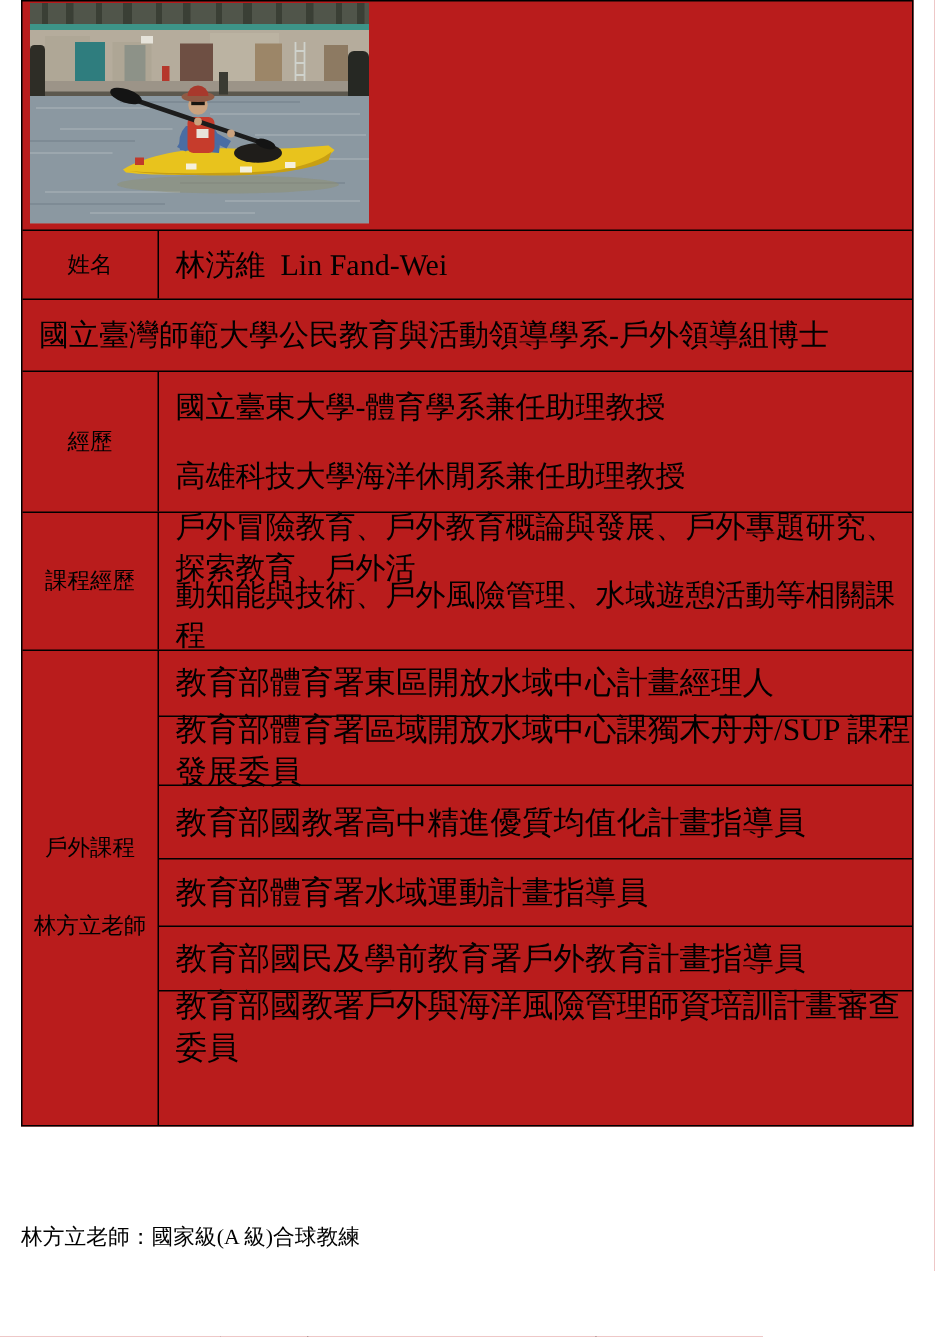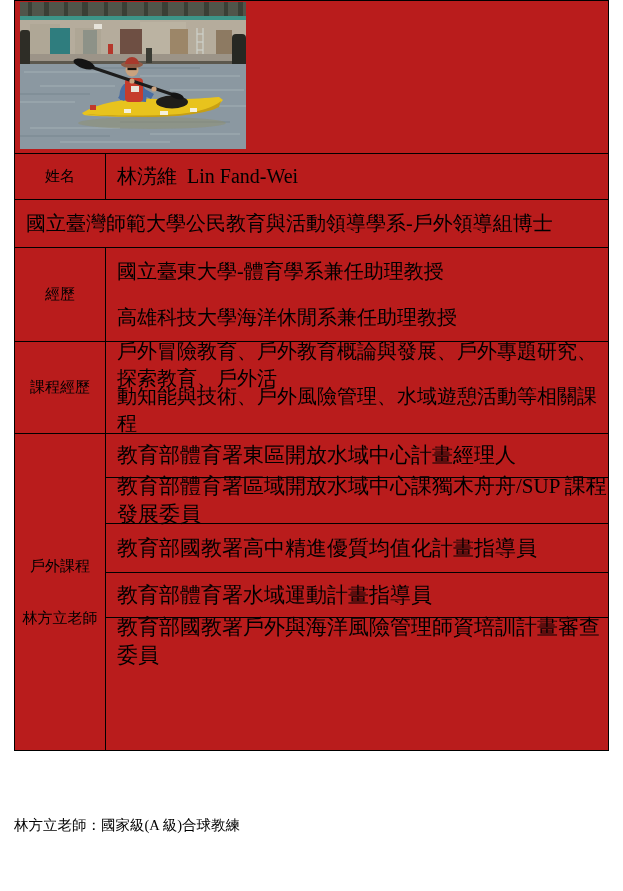--- a/index.html
+++ b/index.html
@@ -183,20 +183,21 @@
     <div class="label-cell project-label">
       <div class="lbl-line">戶外課程</div>
       <div class="lbl-gap"></div>
       <div class="lbl-line">林方立老師</div>
     </div>
     <div class="project-items">
       <div class="sub-row first" style="height:43px">教育部體育署東區開放水域中心計畫經理人</div>
       <div class="sub-row" style="height:46px">教育部體育署區域開放水域中心課獨木舟舟/SUP 課程發展委員</div>
       <div class="sub-row" style="height:49px">教育部國教署高中精進優質均值化計畫指導員</div>
       <div class="sub-row" style="height:45px">教育部體育署水域運動計畫指導員</div>
+      <div class="sub-row" style="height:43px">教育部國民及學前教育署戶外教育計畫指導員</div>
       <div class="sub-row" style="height:47px">教育部國教署戶外與海洋風險管理師資培訓計畫審查委員</div>
     </div>
   </div>
 
 </div>
 
 <div class="footer-block">
   <div>林方立老師：國家級(A 級)合球教練</div>
   <div>92、95、101 年桃園市推行體育有功人員、95 年全國推行體育有功人員</div>
   

